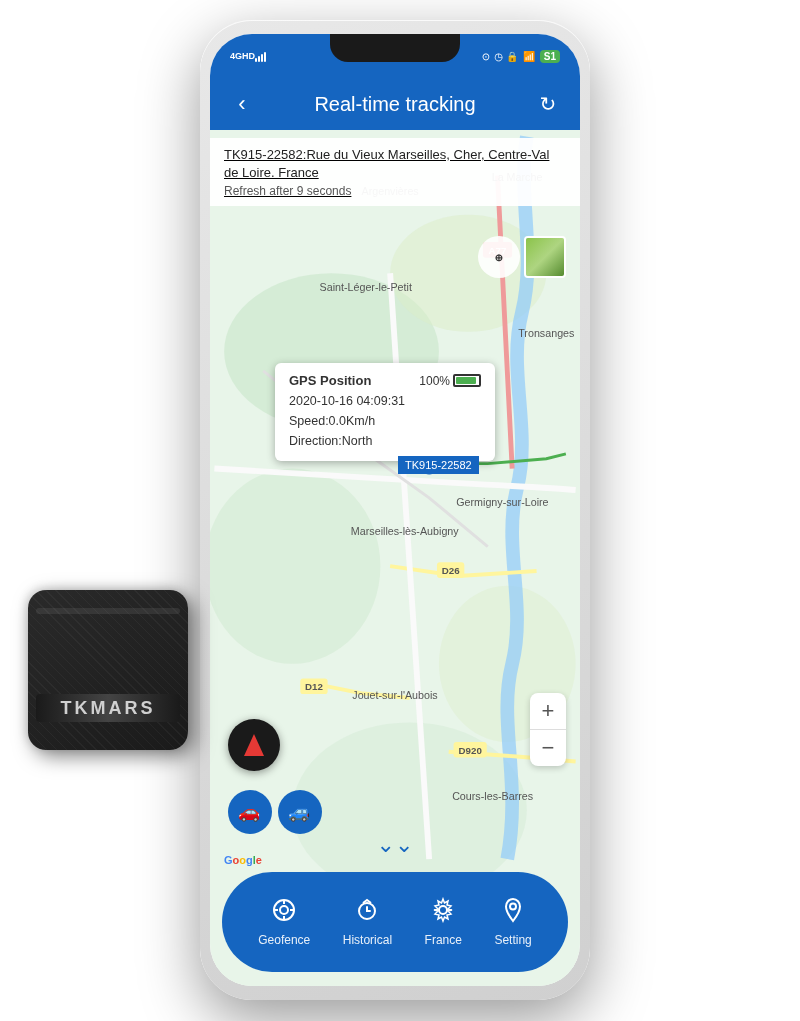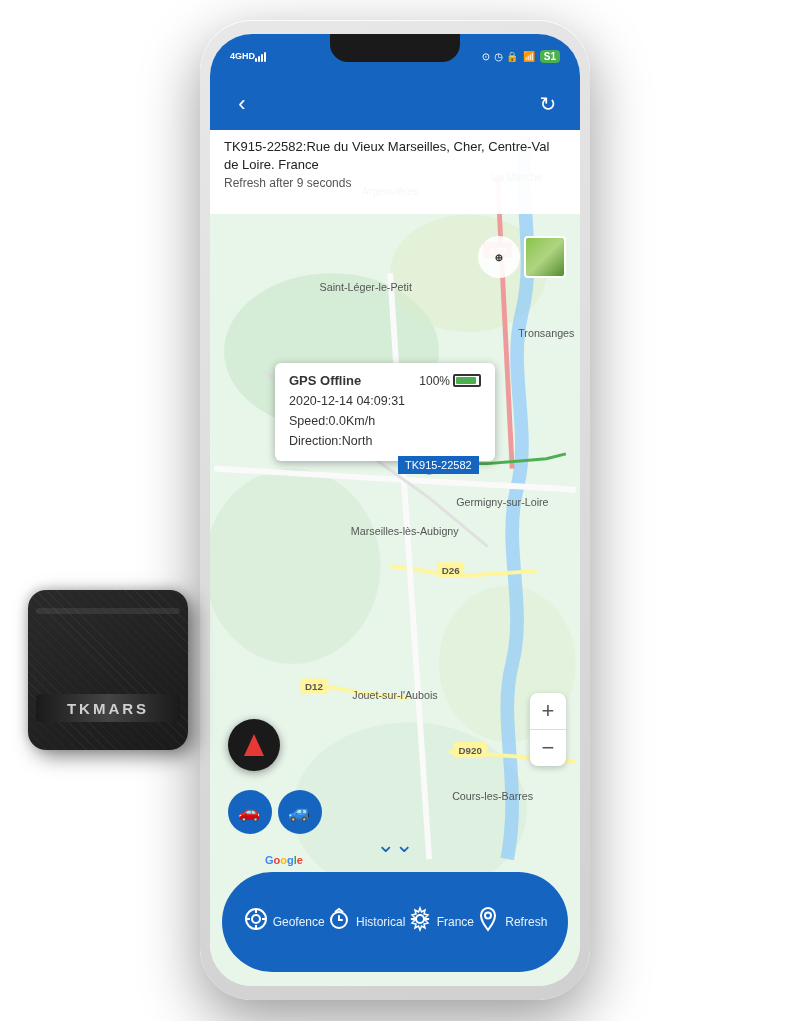--- a/index.html
+++ b/index.html
@@ -47,21 +47,21 @@
       right: 8px;
       height: 28px;
       background: linear-gradient(90deg, #1a1a1a, #444, #1a1a1a);
       border-radius: 4px;
       display: flex;
       align-items: center;
       justify-content: center;
     }
     .device-label-text {
       color: #d0d0d0;
-      font-size: 15px;
+      font-size: 18px;
       font-weight: 700;
       letter-spacing: 3px;
       text-transform: uppercase;
     }
     .device-top-bar {
       position: absolute;
       top: 18px;
       left: 8px;
       right: 8px;
       height: 6px;
@@ -184,25 +184,26 @@
       display: flex;
       align-items: center;
       justify-content: center;
       color: #fff;
       font-size: 20px;
     }
 
     
     .info-bar {
       position: absolute;
-      top: 96px;
+      top: 104px;
       left: 0; right: 0;
       background: rgba(255,255,255,0.95);
-      padding: 8px 14px 24px;
+      padding: 8px 14px 8px;
       z-index: 30;
+      text-decoration: underline;
     }
     .info-address {
       font-size: 13px;
       color: #222;
       font-weight: 500;
       line-height: 1.4;
     }
     .info-refresh {
       font-size: 12px;
       color: #555;
@@ -392,42 +393,41 @@
       background: #1565c0;
       border-radius: 50px;
       display: flex;
       align-items: center;
       justify-content: space-around;
       z-index: 70;
       padding: 0 20px;
     }
     .nav-item {
       display: flex;
-      flex-direction: row;
+      flex-direction: column;
       align-items: center;
       gap: 4px;
       color: #fff;
     }
     .nav-icon {
       font-size: 24px;
     }
     .nav-label {
       font-size: 12px;
       color: rgba(255,255,255,0.9);
     }
 
     
     .google-logo {
       position: absolute;
       bottom: 120px;
       left: 14px;
       font-size: 11px;
       z-index: 65;
       font-weight: 600;
-      margin-left: 41px;
     }
     .g-blue { color: #4285f4; }
     .g-red { color: #ea4335; }
     .g-yellow { color: #fbbc04; }
     .g-green { color: #34a853; }
     .g-red2 { color: #ea4335; }
 
     
     .map-thumb {
       position: absolute;
@@ -502,20 +502,21 @@
           <div style="display:flex;align-items:center;background:#4caf50;border-radius:4px;padding:1px 4px;color:#fff;font-size:10px;font-weight:600;">
             <span>S1</span>
           </div>
         </div>
       </div>
 
       <div class="app-header">
         <div class="header-back-btn">
           <span>‹</span>
         </div>
+        <span class="header-title">Real-time tracking</span>
         <div class="header-refresh">
           <span>↻</span>
         </div>
       </div>
 
       <div class="info-bar">
         <div class="info-address">TK915-22582:Rue du Vieux Marseilles, Cher, Centre-Val de Loire. France</div>
         <div class="info-refresh">Refresh after 9 seconds</div>
       </div>
 
@@ -570,30 +571,30 @@
             <text x="195" y="468" font-size="11" fill="#555" text-anchor="middle">Marseilles-lès-Aubigny</text>
             <text x="185" y="636" font-size="11" fill="#555" text-anchor="middle">Jouet-sur-l'Aubois</text>
             <text x="285" y="740" font-size="11" fill="#555" text-anchor="middle">Cours-les-Barres</text>
 
             <circle cx="220" cy="395" r="10" fill="#fff" stroke="#1565c0" stroke-width="2"></circle>
             <circle cx="220" cy="395" r="4" fill="#1565c0"></circle>
           </svg>
 
           <div class="gps-popup">
             <div class="popup-row">
-              <span class="popup-status">GPS Offline</span>
+              <span class="popup-status">GPS Position</span>
               <div class="battery-icon">
                 <span>100%</span>
                 <div class="battery-body">
                   <div class="battery-fill"></div>
                 </div>
               </div>
             </div>
             <div class="popup-text">
-              <div>2020-12-14 04:09:31</div>
+              <div>2020-10-16 04:09:31</div>
               <div>Speed:0.0Km/h</div>
               <div>Direction:North</div>
             </div>
           </div>
 
           <div class="tk-label">TK915-22582</div>
 
           <div class="map-compass">
             <span>⊕</span>
           </div>
@@ -662,21 +663,21 @@
               </span>
               <span class="nav-label">France</span>
             </div>
             <div class="nav-item">
               <span class="nav-icon">
                 <svg width="26" height="26" viewBox="0 0 26 26" fill="none">
                   <path d="M13 2 C9 2 6 5.5 6 9.5 C6 15 13 24 13 24 C13 24 20 15 20 9.5 C20 5.5 17 2 13 2 Z" stroke="white" stroke-width="2" fill="none"></path>
                   <circle cx="13" cy="9.5" r="3" stroke="white" stroke-width="2" fill="none"></circle>
                 </svg>
               </span>
-              <span class="nav-label">Refresh</span>
+              <span class="nav-label">Setting</span>
             </div>
           </div>
 
         </div>
       </div>
 
     </div>
   </div>
 </div>
 

